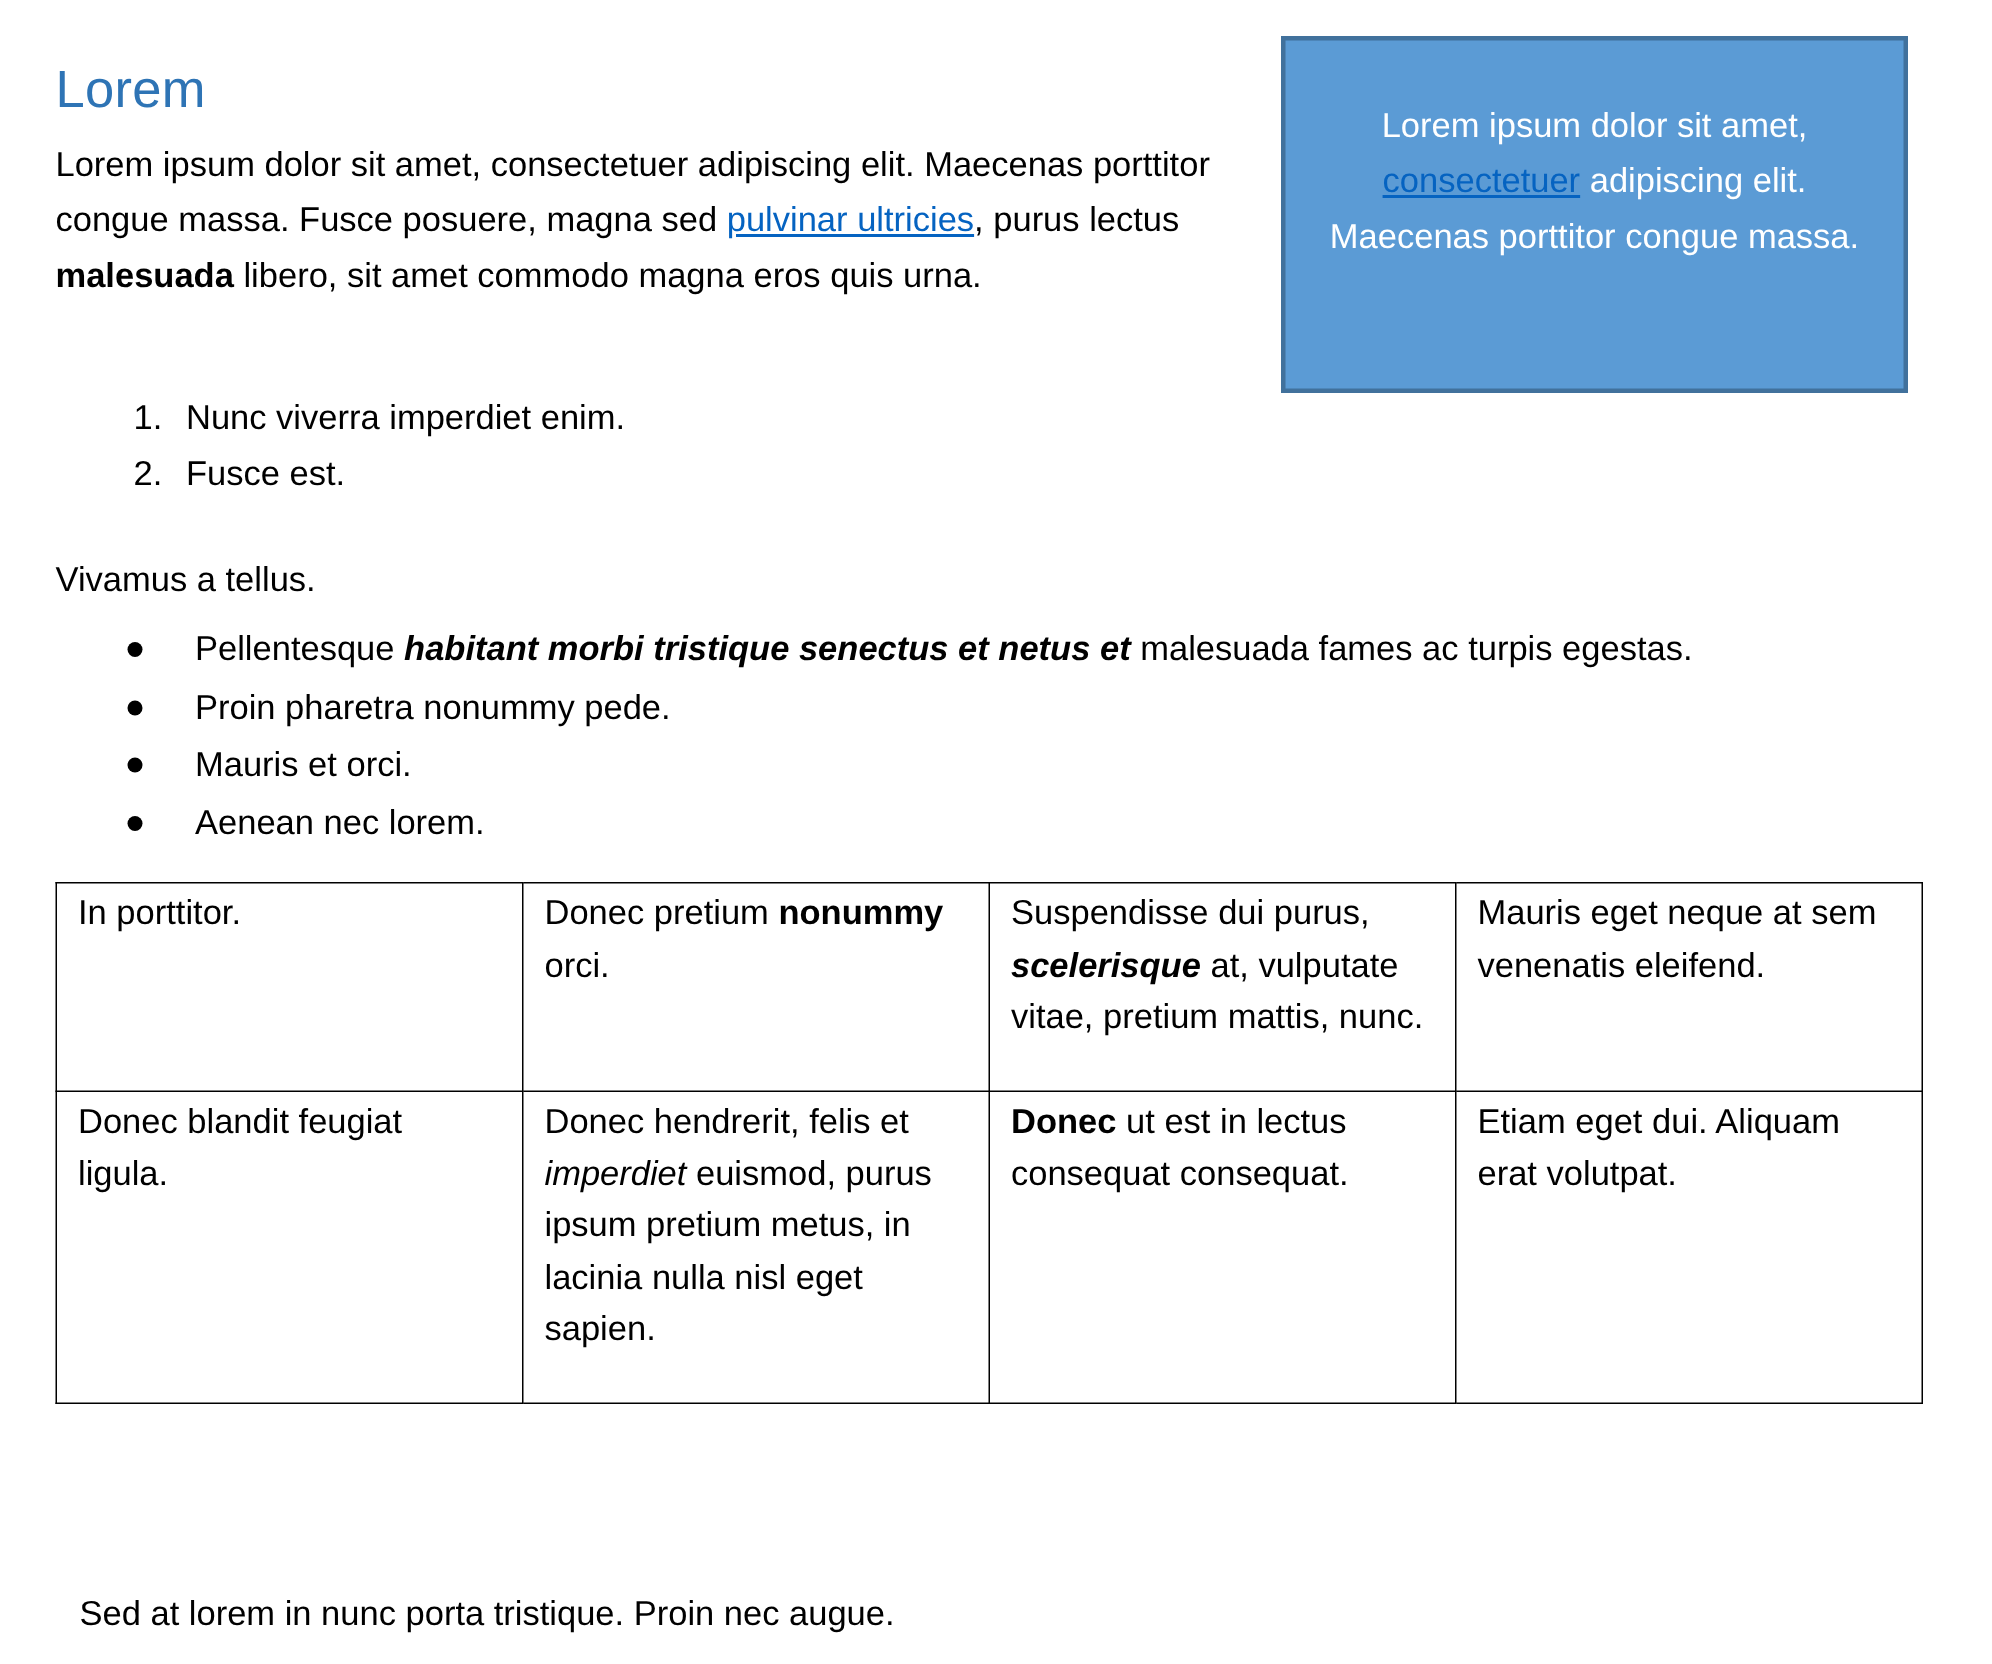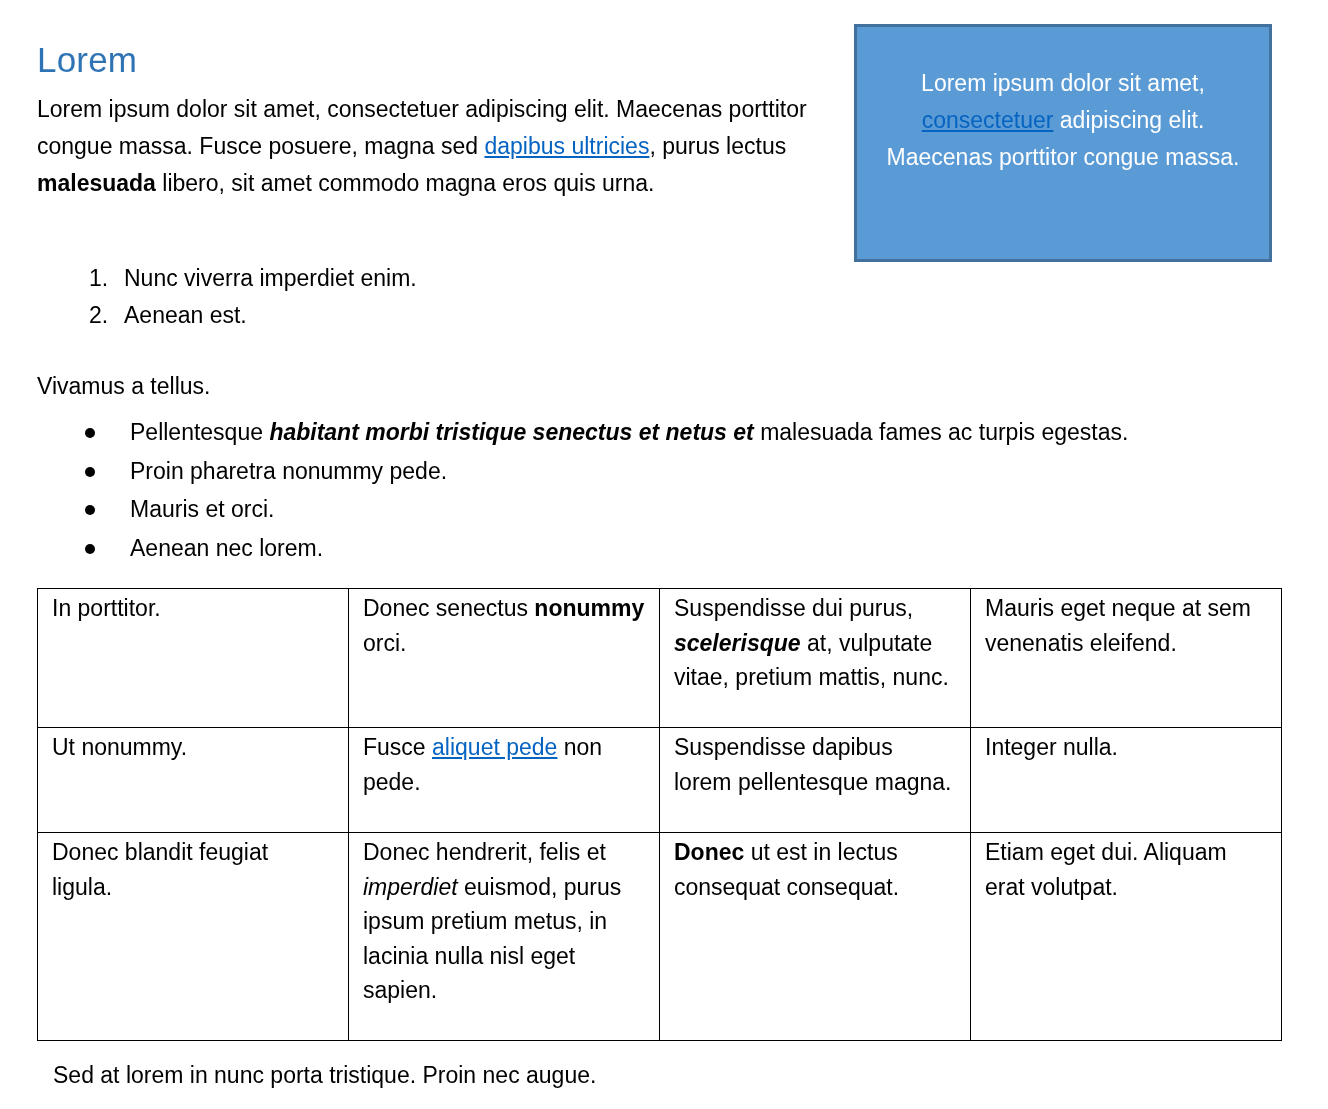--- a/index.html
+++ b/index.html
@@ -54,34 +54,34 @@
   .r3 td { height: 205px; }
   .closing { position: absolute; left: 37px; top: 1041px; margin: 16px; }
 </style>
 </head>
 <body>
 
 <div class="page">
 
   <h1 class="heading">Lorem</h1>
 
-  <p class="intro body-text"><span>Lorem ipsum dolor sit amet, consectetuer adipiscing elit. Maecenas porttitor congue massa. Fusce posuere, magna sed </span><a class="link">dapibus ultricies</a><span>, purus lectus </span><b>malesuada</b><span> libero, sit amet commodo magna eros quis urna.</span></p>
+  <p class="intro body-text"><span>Lorem ipsum dolor sit amet, consectetuer adipiscing elit. Maecenas porttitor congue massa. Fusce posuere, magna sed </span><a class="link">pulvinar ultricies</a><span>, purus lectus </span><b>malesuada</b><span> libero, sit amet commodo magna eros quis urna.</span></p>
 
   <div class="textbox">
     <div class="inner"><span>Lorem ipsum dolor sit amet, </span><a class="link">consectetuer</a><span> adipiscing elit. Maecenas porttitor congue massa.</span></div>
   </div>
 
   <ol class="olist">
     <li>
         <span class="num">1.</span>
         <span class="txt">Nunc viverra imperdiet enim.</span>
       </li>
     <li>
         <span class="num">2.</span>
-        <span class="txt">Aenean est.</span>
+        <span class="txt">Fusce est.</span>
       </li>
   </ol>
 
   <p class="para2 body-text">Vivamus a tellus.</p>
 
   <ul class="ulist">
     <li>
         <span class="bullet"></span>
         <span class="txt"><span>Pellentesque </span><b><i>habitant morbi tristique senectus et netus et</i></b><span> malesuada fames ac turpis egestas.</span></span>
       </li>
@@ -102,29 +102,23 @@
   <table class="grid">
     <colgroup>
         <col>
         <col>
         <col>
         <col>
       </colgroup>
     <tbody>
         <tr class="r1">
       <td>In porttitor.</td>
-      <td><span>Donec senectus </span><b>nonummy</b><span> orci.</span></td>
+      <td><span>Donec pretium </span><b>nonummy</b><span> orci.</span></td>
       <td><span>Suspendisse dui purus, </span><b><i>scelerisque</i></b><span> at, vulputate vitae, pretium mattis, nunc.</span></td>
       <td>Mauris eget neque at sem venenatis eleifend.</td>
-    </tr>
-    <tr class="r2">
-      <td>Ut nonummy.</td>
-      <td><span>Fusce </span><a class="link">aliquet pede</a><span> non pede.</span></td>
-      <td>Suspendisse dapibus lorem pellentesque magna.</td>
-      <td>Integer nulla.</td>
     </tr>
     <tr class="r3">
       <td>Donec blandit feugiat ligula.</td>
       <td><span>Donec hendrerit, felis et </span><i>imperdiet</i><span> euismod, purus ipsum pretium metus, in lacinia nulla nisl eget sapien.</span></td>
       <td><b>Donec</b><span> ut est in lectus consequat consequat.</span></td>
       <td>Etiam eget dui. Aliquam erat volutpat.</td>
     </tr>
   </tbody>
     </table>
 

